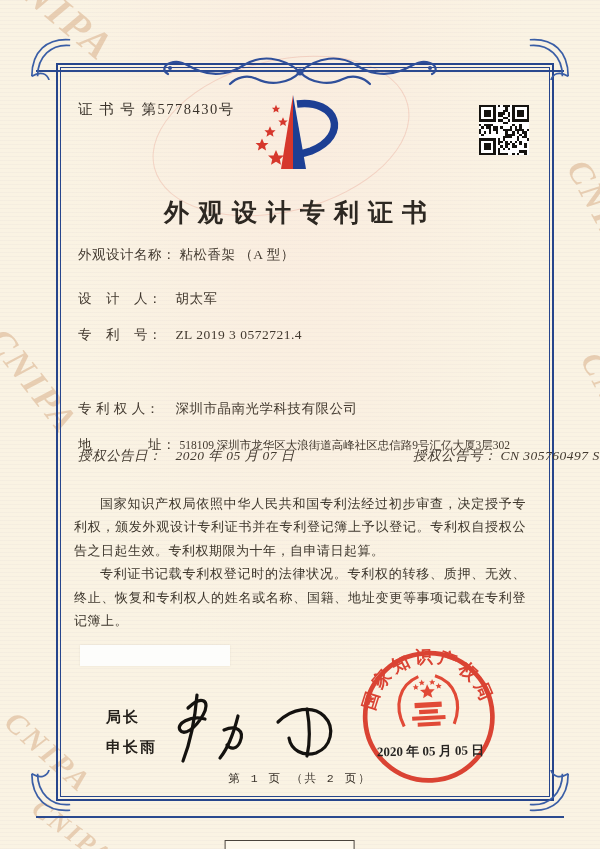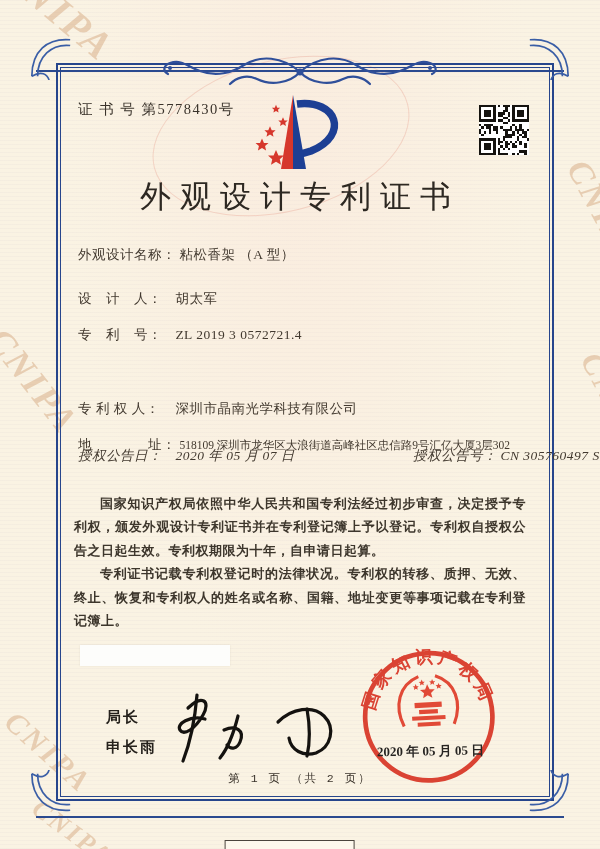--- a/index.html
+++ b/index.html
@@ -18,31 +18,31 @@
   .frame::before{content:"";position:absolute;left:2px;top:2px;right:2px;bottom:2px;
          border:1px solid #26458c;}
   .topline{position:absolute;left:36px;top:70px;width:528px;height:2px;background:#2b4a8f;z-index:2;}
   .bottomline{position:absolute;left:36px;top:816px;width:528px;height:2px;background:#2b4a8f;z-index:2;}
   .flourish{position:absolute;left:140px;top:50px;z-index:3;}
   .curl{position:absolute;z-index:3;}
   .cert-no{position:absolute;left:78px;top:100px;font-size:14.5px;color:#3a332b;
            letter-spacing:1.5px;z-index:4;}
   .logo{position:absolute;left:240px;top:90px;z-index:4;}
   .qr{position:absolute;left:479px;top:105px;z-index:4;}
-  .title{position:absolute;left:0;top:176px;width:100%;text-align:center;font-size:31px;
-         font-weight:normal;letter-spacing:9px;color:#2d2822;z-index:4;}
+  .title{position:absolute;left:0;top:196px;width:100%;text-align:center;font-size:25px;
+         font-weight:bold;letter-spacing:9px;color:#2d2822;z-index:4;}
   .frow{position:absolute;left:78px;width:448px;font-size:13.5px;color:#42392f;z-index:4;
         white-space:nowrap;}
   .flabel{display:inline-block;min-width:94px;letter-spacing:.5px;}
   .fvalue{letter-spacing:.5px;}
   .fvalue.small{font-size:11.5px;letter-spacing:0;}
   .fpair2{position:absolute;left:335px;top:0;white-space:nowrap;}
   .paras{position:absolute;left:74px;top:492px;width:452px;font-size:13px;line-height:1.8;
          color:#3d362c;text-align:justify;z-index:4;}
-  .paras p{margin:0;text-indent:2em;letter-spacing:.5px;font-weight:bold;}
+  .paras p{margin:0;text-indent:2em;letter-spacing:.5px;}
   .blankstrip{position:absolute;left:80px;top:645px;width:150px;height:21px;background:#fdfdfb;
          box-shadow:0 0 2px rgba(0,0,0,.08);z-index:4;}
   .officer{position:absolute;left:106px;z-index:5;font-family:"Liberation Sans","DejaVu Sans",sans-serif;
          font-weight:bold;font-size:15px;color:#26221d;letter-spacing:2px;}
   .sig{position:absolute;left:160px;top:686px;z-index:6;}
   .seal{position:absolute;left:356px;top:648px;z-index:5;transform:rotate(-3deg);opacity:.95;}
   .pagenum{position:absolute;left:0;top:771px;width:100%;text-align:center;font-size:11.5px;
          color:#3a332b;letter-spacing:2px;z-index:4;font-family:Liberation Mono, monospace;}
   .contnote{position:absolute;left:50%;top:801px;transform:translateX(-58%);
          background:#fdf8ec;border:1px solid #4a443c;padding:7px 12px;font-size:11px;

